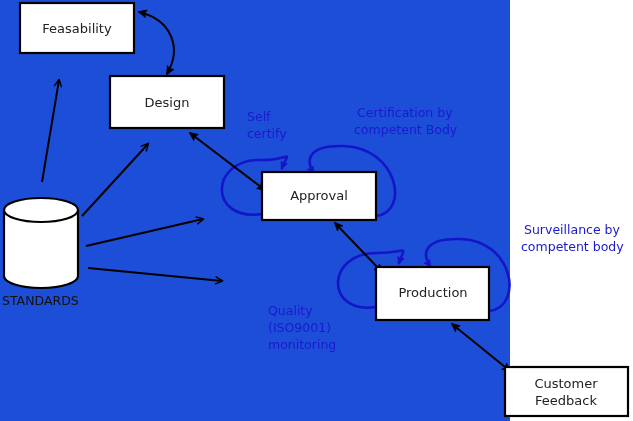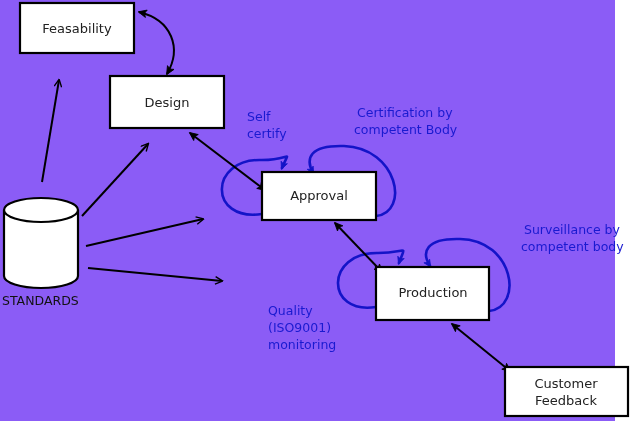--- a/index.html
+++ b/index.html
@@ -8,23 +8,23 @@
     background: #ffffff;
   }
   body {
     width: 633px;
     height: 421px;
     font-family: "DejaVu Sans", sans-serif;
     overflow: hidden;
   }
   #diagram-root {
     position: relative;
-    width: 615px;
+    width: 510px;
     height: 421px;
-    background: #8b5cf6;
+    background: #1d4ed8;
   }
   svg.canvas {
     position: absolute;
     top: 0;
     left: 0;
     width: 633px;
     height: 421px;
   }
   .node-rect {
     fill: #ffffff;

